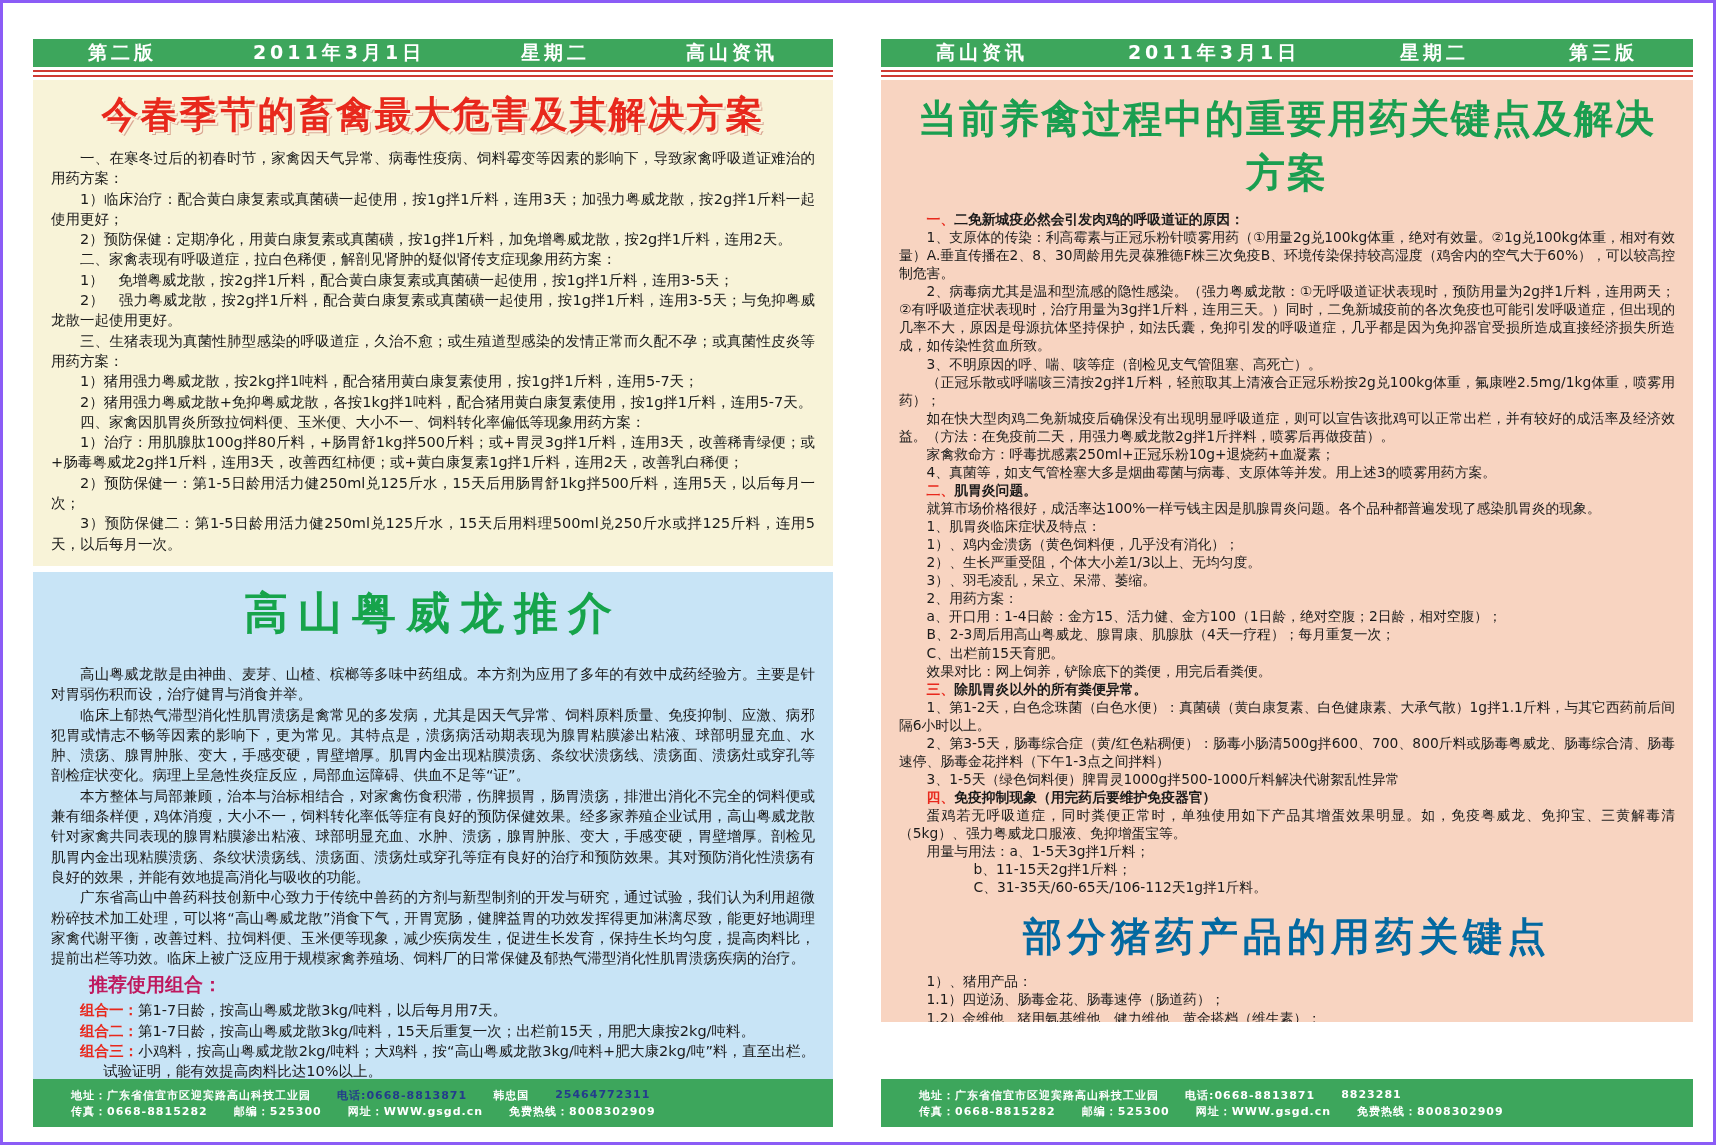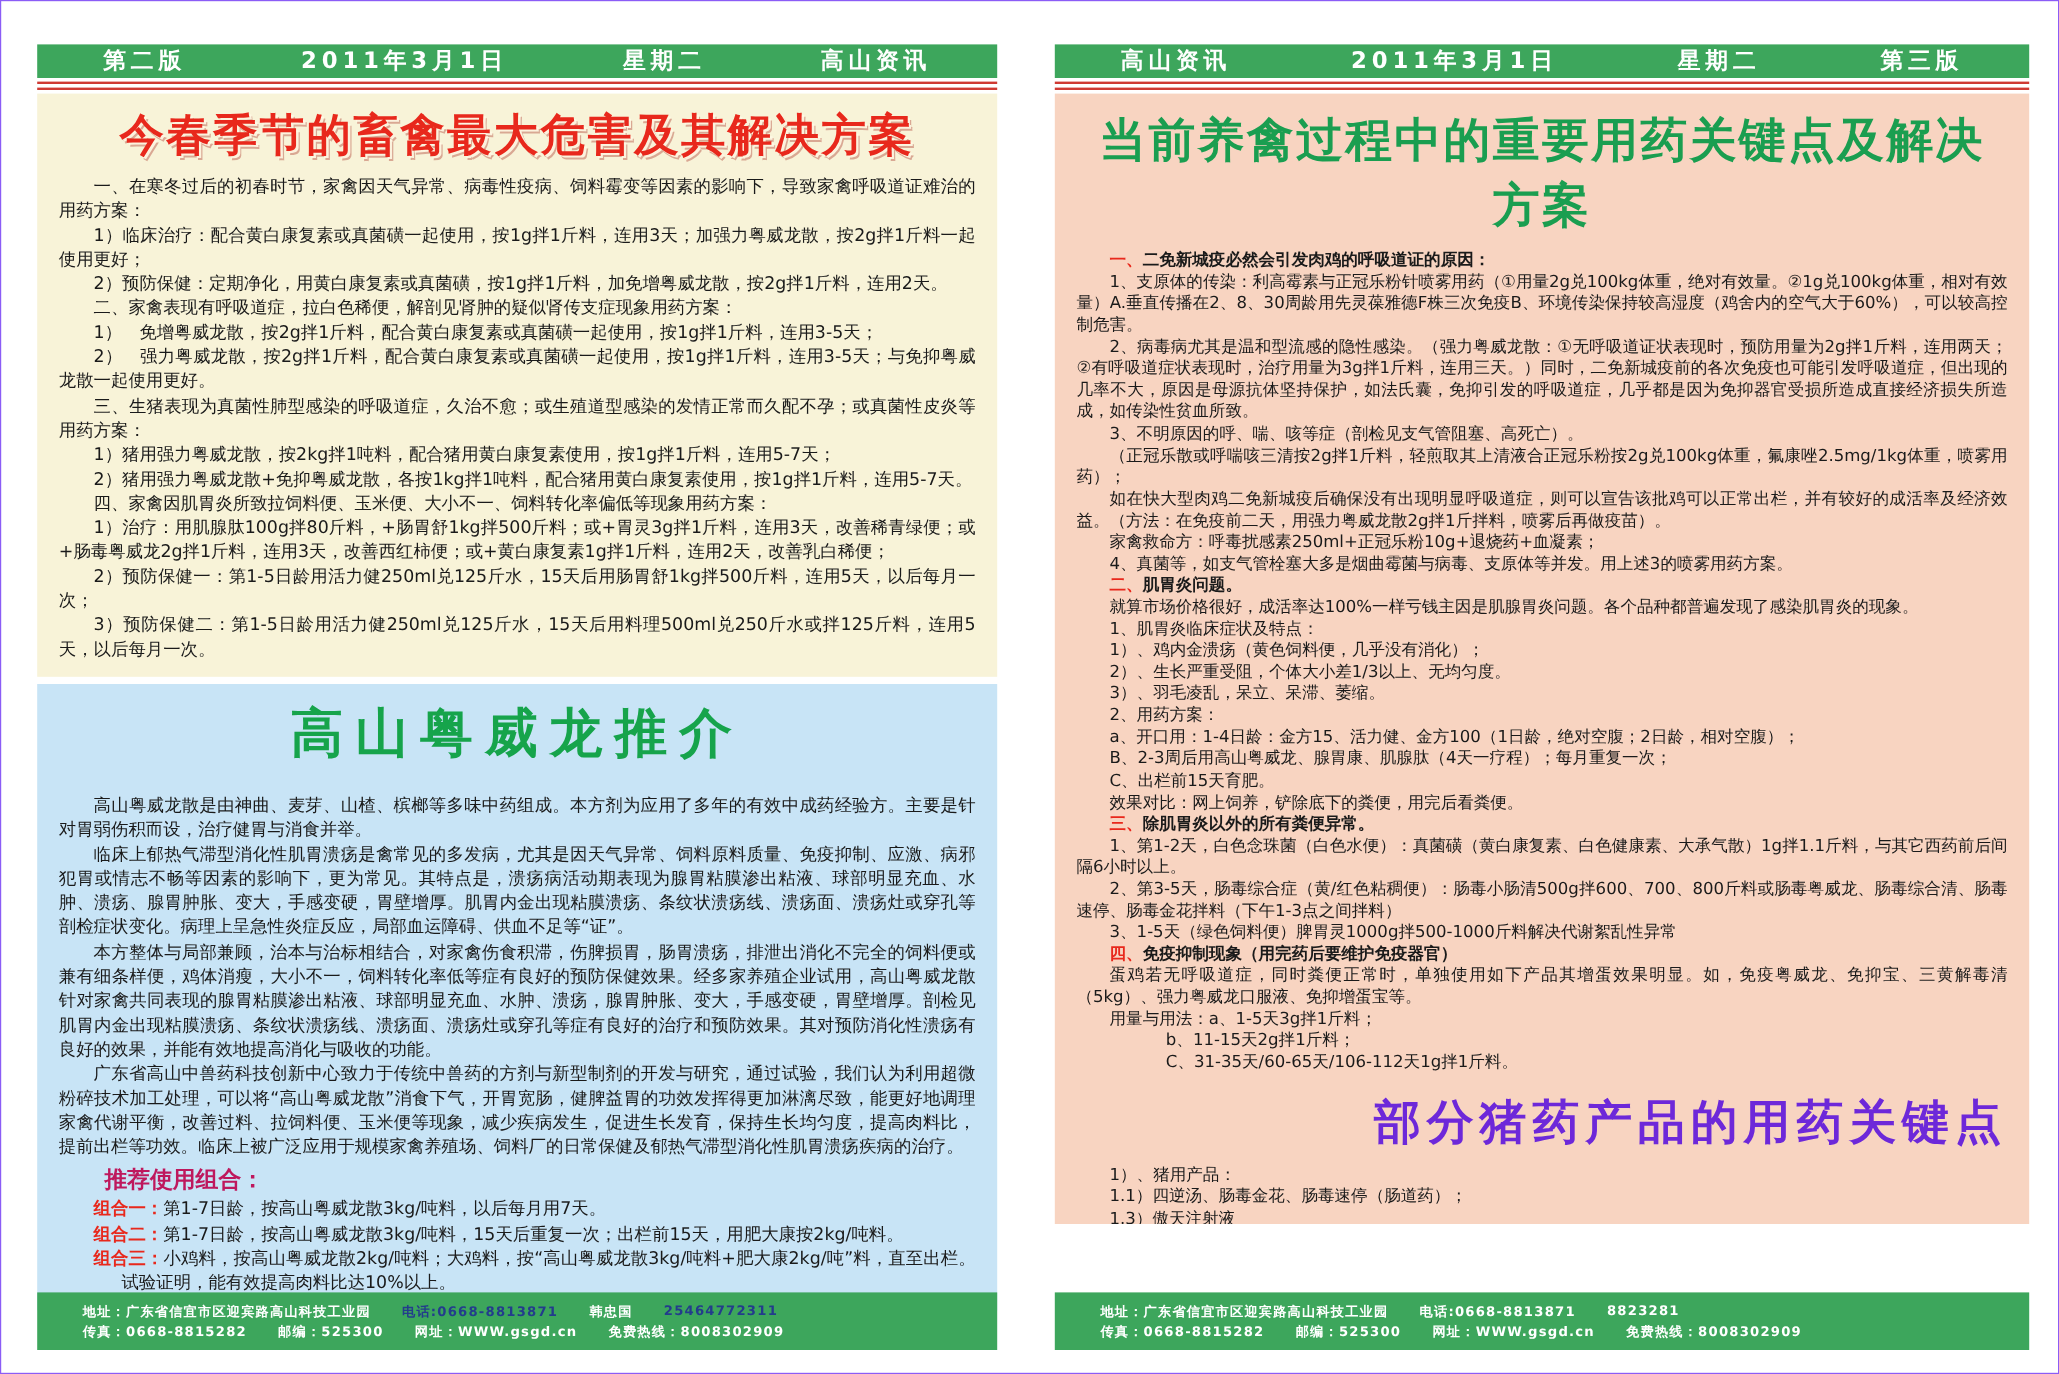--- a/index.html
+++ b/index.html
@@ -1,37 +1,37 @@
 <!DOCTYPE html>
 <html><head>
 <meta charset="utf-8">
 <style>
   html,body{margin:0;padding:0;}
   body{width:1716px;height:1145px;background:#ffffff;position:relative;
        font-family:"DejaVu Sans","Liberation Sans",sans-serif;color:#1a1a1a;}
-  .canvas{position:absolute;inset:0;border:1px solid #8b5cf6;box-sizing:border-box;background:#fff;}
+  .canvas{position:absolute;inset:0;border:3px solid #8b5cf6;box-sizing:border-box;background:#fff;}
   .page{position:absolute;top:36px;height:1088px;}
   .page-left{left:30px;width:800px;}
   .page-right{left:878px;width:812px;}
 
   .masthead{height:28px;background:#3da65c;color:#fff;display:flex;align-items:center;
             justify-content:space-between;padding:0 55px;font-size:19px;font-weight:bold;letter-spacing:4px;}
   .rule-double{height:3px;border-top:2px solid #cf3a33;border-bottom:2px solid #cf3a33;margin-top:3px;background:transparent;}
 
   .sheet{padding:4px 18px 12px;box-sizing:border-box;}
   .sheet-cream{background:#f8f3d8;margin-top:3px;}
   .sheet-blue{background:#c8e4f6;margin-top:6px;}
   .sheet-pink{background:#f8d4c1;margin-top:3px;height:942px;overflow:hidden;}
 
   .title-red{margin:6px 0 8px;text-align:center;font-size:37px;font-weight:900;color:#e8281c;
              letter-spacing:2px;text-shadow:2px 2px 0 rgba(255,250,230,.9),3px 3px 0 rgba(160,30,20,.35);}
   .title-green-big{margin:8px 0 21px;text-align:center;font-size:44px;font-weight:900;color:#16a44b;letter-spacing:10px;}
   .title-green-serif{margin:8px 0 10px;text-align:center;font-size:39px;font-weight:bold;color:#1a9e50;
              letter-spacing:2px;font-family:"DejaVu Serif","Liberation Serif",serif;}
-  .title-blue{margin:14px 0 8px;text-align:right;font-size:39px;font-weight:900;color:#6d28d9;letter-spacing:5px;}
+  .title-blue{margin:14px 0 8px;text-align:center;font-size:39px;font-weight:900;color:#0369a1;letter-spacing:5px;}
 
   .body p{margin:0;text-align:justify;text-indent:2em;}
   .page-left .body p{font-size:14.5px;line-height:1.4;}
   .page-right .body p{font-size:13.8px;line-height:1.31;}
   p.bold{font-weight:bold;}
   .lead{font-weight:bold;}
   .lead-red{color:#e8281c;}
   .combo-head{margin:4px 0 2px;font-size:19px;font-weight:bold;color:#be185d;text-indent:2em;}
   .combos p.combo{padding-left:3.6em;text-indent:-1.6em;}
   .combos .lead{color:#e8281c;}
@@ -149,20 +149,21 @@
           <p class="">蛋鸡若无呼吸道症，同时粪便正常时，单独使用如下产品其增蛋效果明显。如，免疫粤威龙、免抑宝、三黄解毒清（5kg）、强力粤威龙口服液、免抑增蛋宝等。</p>
           <p class="">用量与用法：a、1-5天3g拌1斤料；</p>
           <p class="" style="text-indent: 5.4em;">b、11-15天2g拌1斤料；</p>
           <p class="" style="text-indent: 5.4em;">C、31-35天/60-65天/106-112天1g拌1斤料。</p>
         </div>
 
       <h1 class="title-blue">部分猪药产品的用药关键点</h1>
       <div class="body">
           <p class="">1）、猪用产品：</p>
           <p class="">1.1）四逆汤、肠毒金花、肠毒速停（肠道药）；</p>
+          <p class="">1.2）金维他、猪用氨基维他、健力维他、黄金搭档（维生素）；</p>
           <p class="">1.3）傲天注射液</p>
           <p class="">2）、猪用感冒、蓝耳病及无名高热症：猪用强力粤威龙散2kg/T+猪用免抑粤威龙散2kg/T，连用7天，保健量减半，每月连用14天。</p>
         </div>
     </div>
 
     <footer class="footer">
       <div>
           <p class="">
             <span class="seg-white">地址：广东省信宜市区迎宾路高山科技工业园</span>
             <span class="seg-white">电话:0668-8813871</span>

